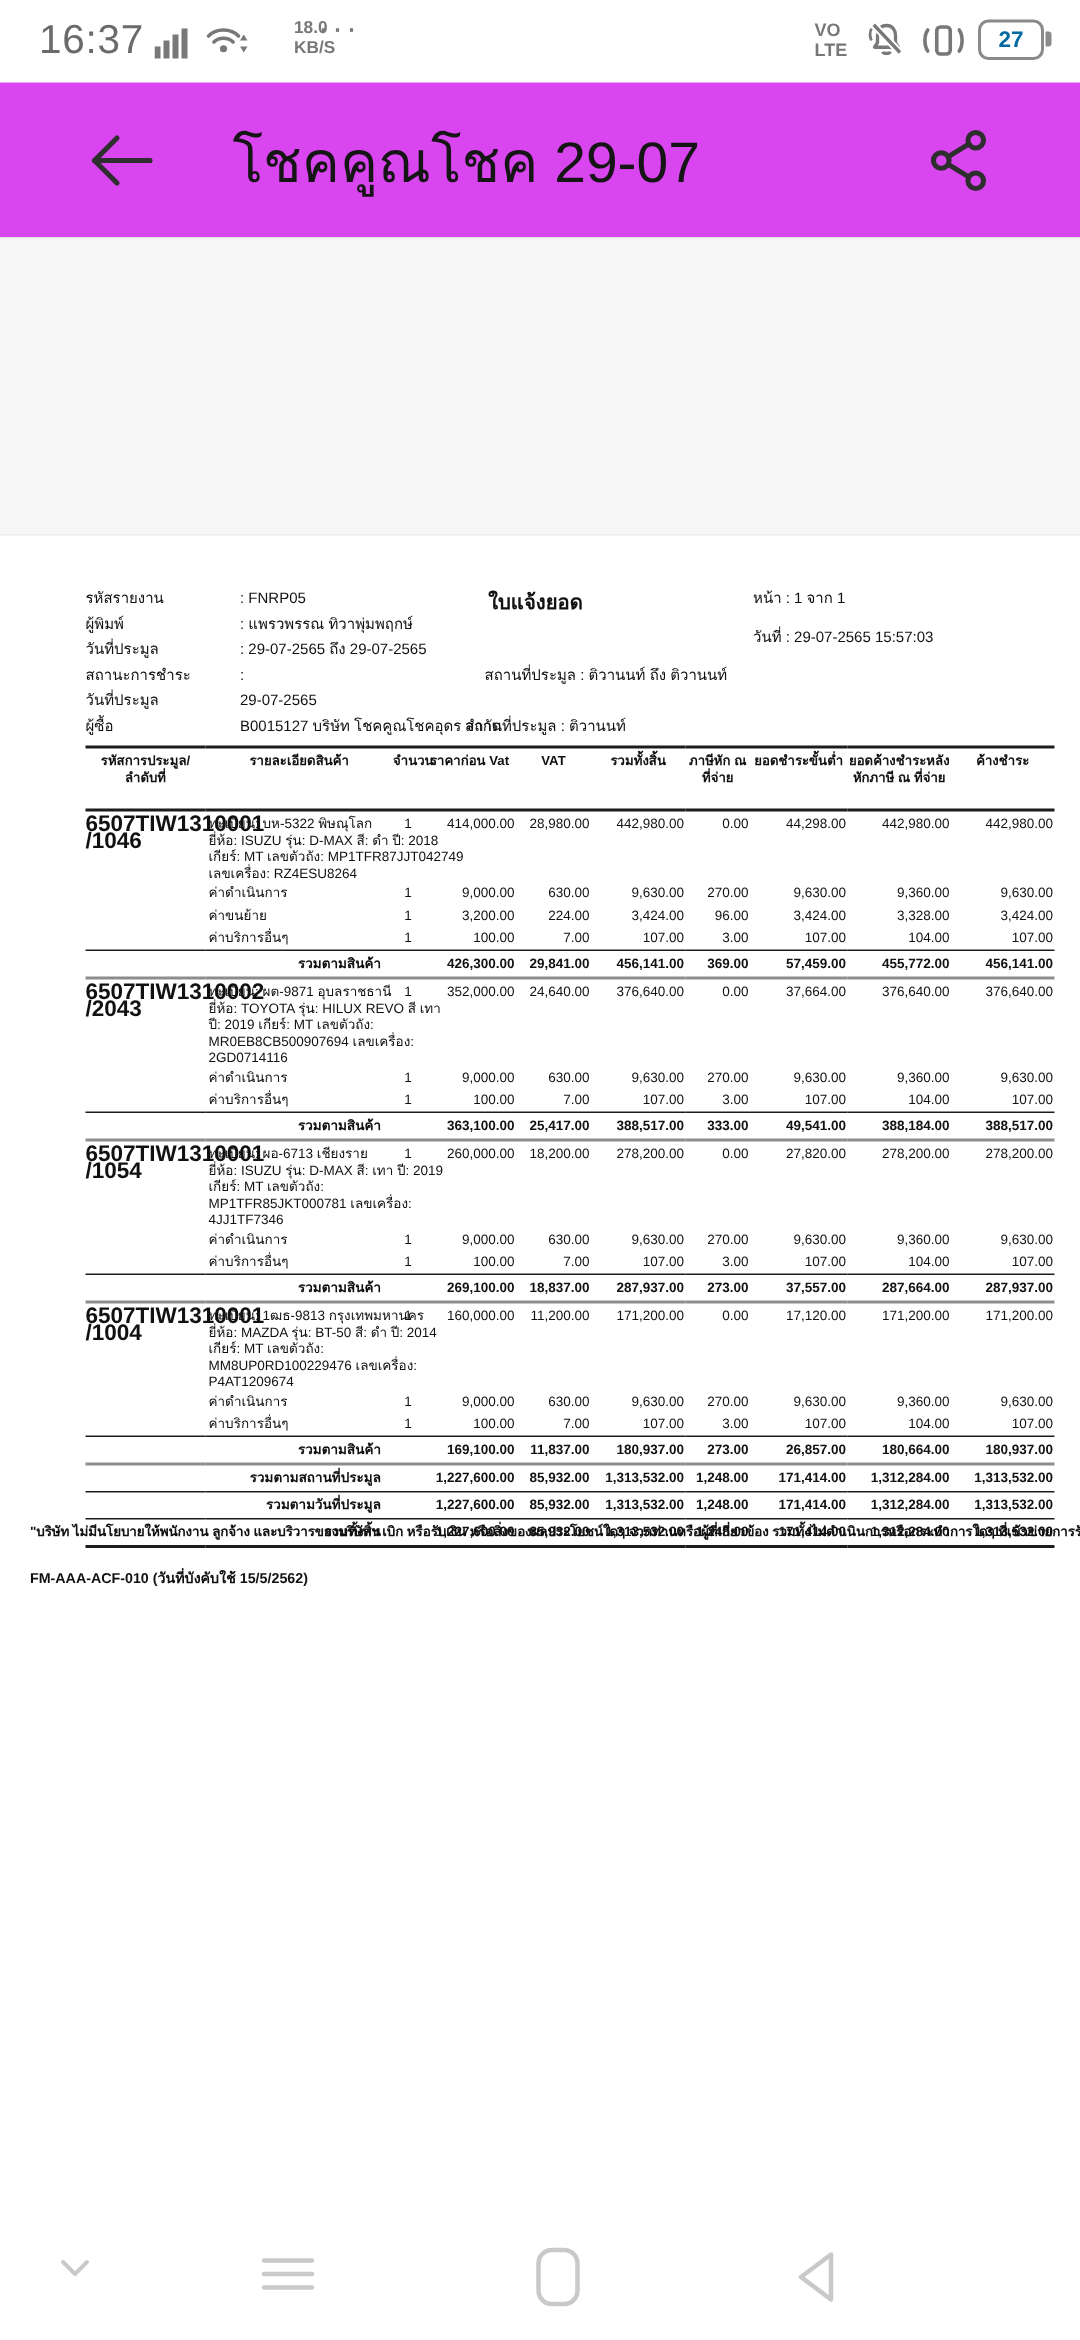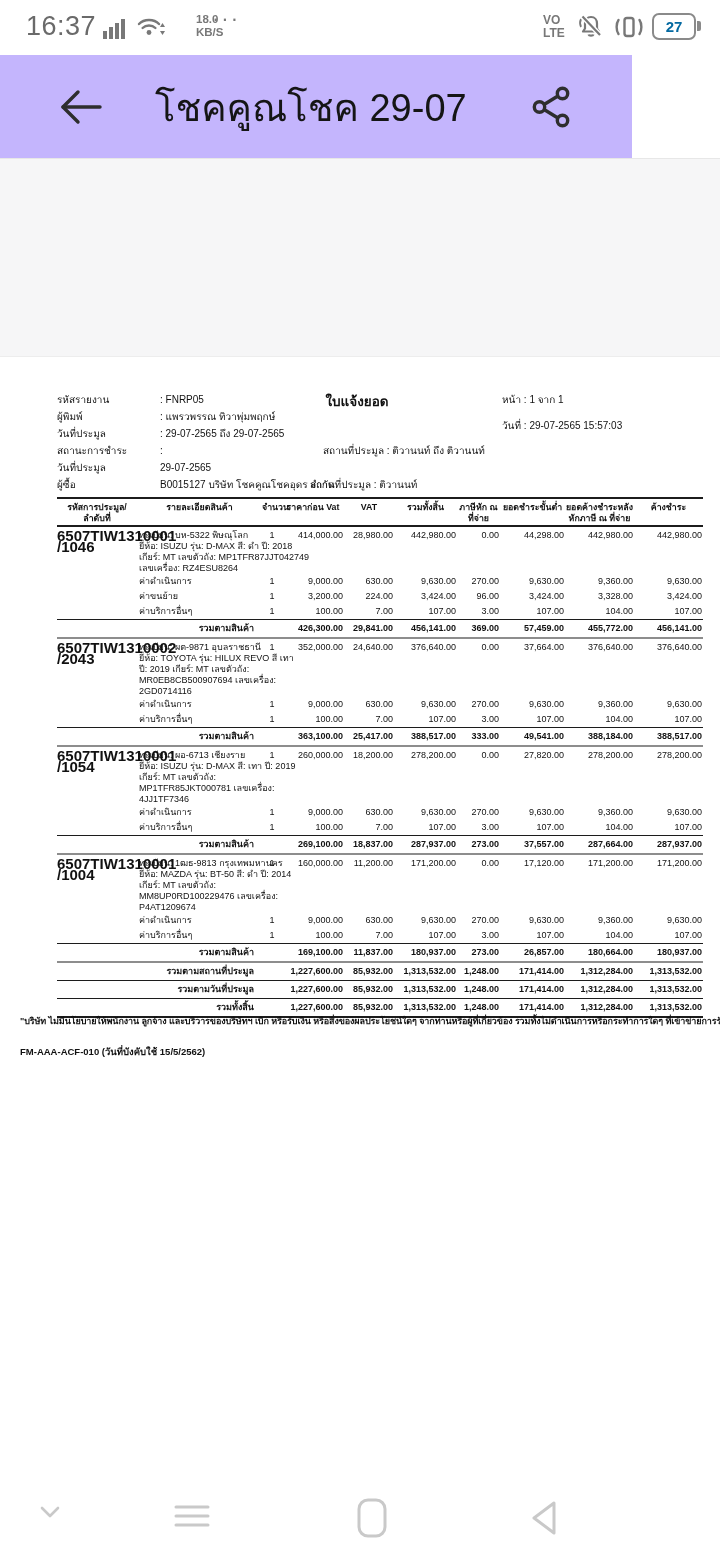--- a/index.html
+++ b/index.html
@@ -13,21 +13,21 @@
   .sb-wifi{position:absolute;left:137px;top:15px;}
   .sb-speed{position:absolute;left:172px;top:13px;font-size:11.5px;line-height:13px;color:#787878;font-weight:600;margin-left:24px;}
   .sb-dots{position:absolute;left:212px;top:6px;font-size:22px;color:#787878;letter-spacing:2px;}
   .sb-volte{position:absolute;left:543px;top:14px;font-size:12px;line-height:12.5px;font-weight:700;color:#787878;}
   .sb-bell{position:absolute;left:577px;top:13px;}
   .sb-vib{position:absolute;left:613px;top:12px;}
   .sb-batt{position:absolute;left:652px;top:13px;width:40px;height:23px;border:2px solid #8a8a8a;border-radius:7px;text-align:center;font-size:15px;line-height:23px;font-weight:600;color:#0369a1;}
   .sb-batt:after{content:"";position:absolute;right:-7px;top:6px;width:4px;height:10px;background:#8a8a8a;border-radius:0 2px 2px 0;}
 
   
-  .app-bar{position:absolute;top:55px;left:0;width:632px;height:103px;background:#c4b5fd;}
+  .app-bar{position:absolute;top:55px;left:0;width:720px;height:103px;background:#d946ef;}
   .back-btn{position:absolute;left:56px;top:32px;width:48px;height:40px;}
   .app-title{position:absolute;left:155px;top:22px;font-size:38px;color:#151515;white-space:nowrap;}
   .share-btn{position:absolute;right:58px;top:30px;width:44px;height:44px;}
 
   
   .gap-panel{position:absolute;top:158px;left:0;width:720px;height:197px;background:#f6f6f7;border-top:1px solid #e7e7e7;border-bottom:1px solid #ededed;}
 
   
   .doc{position:absolute;top:356px;left:0;width:720px;background:#fff;color:#111;}
   .doc-info{position:absolute;top:36px;left:57px;width:646px;font-size:10px;}
@@ -36,21 +36,21 @@
   .info-value{flex:1;white-space:nowrap;}
   .doc-title{position:absolute;left:230px;top:-2px;width:140px;text-align:center;font-weight:700;font-size:13.5px;}
   .ov{position:absolute;white-space:nowrap;font-size:10px;line-height:15px;}
   .ov-page{left:445px;top:0;}
   .ov-datetime{left:445px;top:26px;}
   .ov-locrange{left:266px;top:51px;}
   .ov-loc{left:253px;top:85px;}
 
   
   table.doc-table{position:absolute;top:141px;left:57px;width:646px;border-collapse:collapse;table-layout:fixed;font-size:9px;border-top:2px solid #1c1c1c;}
-  .doc-table th{font-weight:700;font-size:8.8px;line-height:10.5px;vertical-align:top;padding:3px 0 2px 0;border-bottom:2px solid #1c1c1c;text-align:center;white-space:nowrap;overflow:visible;}
+  .doc-table th{font-weight:700;font-size:8.8px;line-height:10.5px;vertical-align:top;padding:3px 0 16px 0;border-bottom:2px solid #1c1c1c;text-align:center;white-space:nowrap;overflow:visible;}
   .doc-table td{vertical-align:top;padding:0;line-height:11px;}
   tbody.block{border-bottom:2.5px solid #8d8d8d;}
   tr.main td{padding-top:3px;}
   td.code{text-align:left;font-size:15px;font-weight:bold;}
   td.desc{padding-left:2px;white-space:nowrap;overflow:visible;}
   td.n{text-align:right;padding-right:1px;white-space:nowrap;}
   td.qty{text-align:center;}
   tr.fee td{height:15px;vertical-align:middle;line-height:15px;}
   tr.subtotal td{border-top:1.2px solid #1c1c1c;height:17px;vertical-align:middle;font-weight:700;}
   td.sub-label{text-align:right;padding-right:8px;font-weight:700;white-space:nowrap;font-family:Liberation Serif, serif;}

